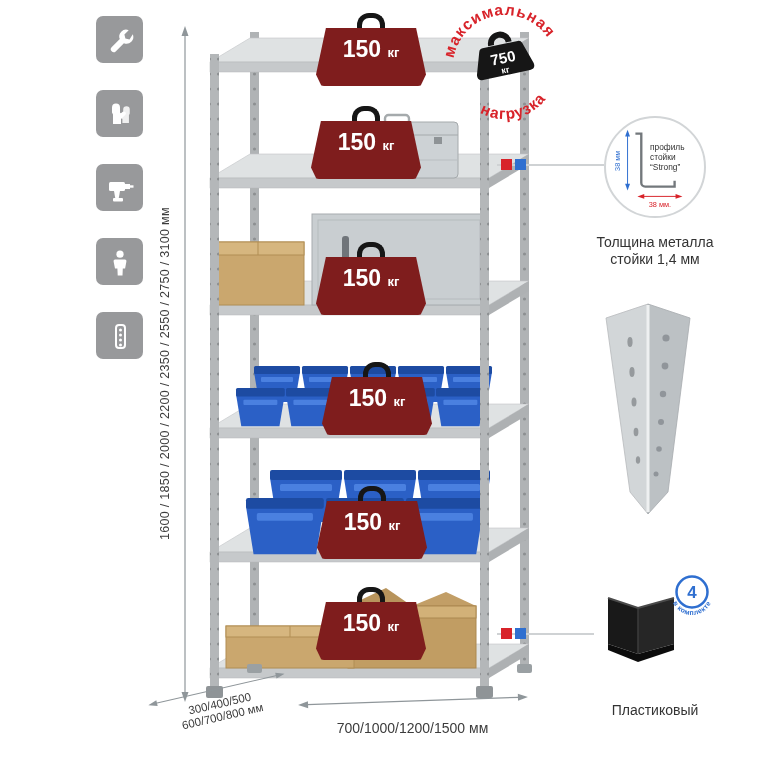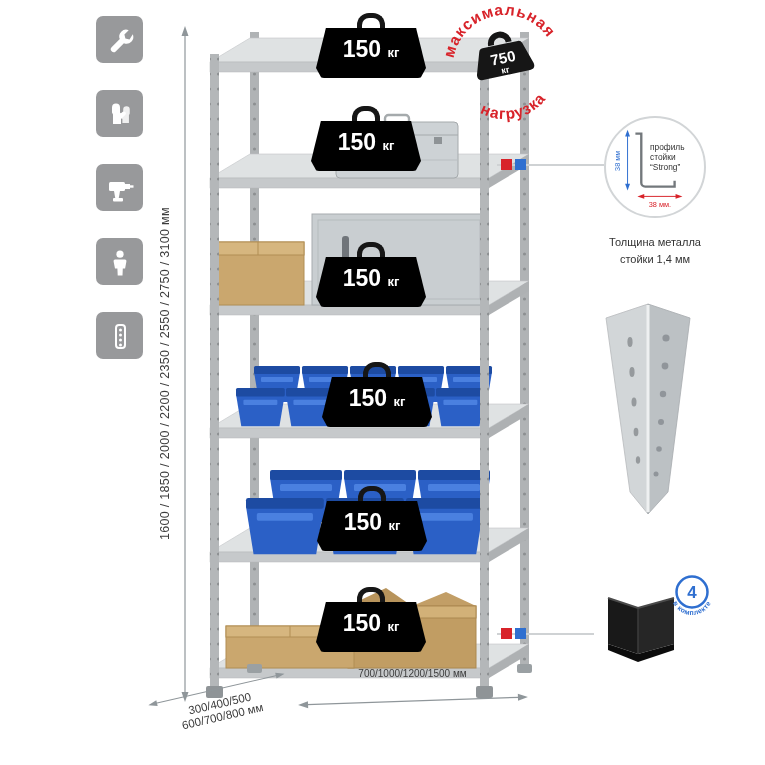--- a/index.html
+++ b/index.html
@@ -7,36 +7,36 @@
           font-family:"Liberation Sans",sans-serif;color:#333}
 
   
   .sq{position:absolute;left:96px;width:47px;height:47px;background:#98999b;border-radius:7px;
       display:flex;align-items:center;justify-content:center}
 
   
   .weight{position:absolute;width:110px;text-align:center;z-index:6}
   .knob{display:block;margin:0 auto -1px auto;width:18px;height:11px;border:5px solid #161616;
         border-bottom:none;border-radius:12px 12px 0 0}
-  .wbody{display:block;height:50px;background:#000000;color:#fff;font-weight:bold;font-size:23px;
+  .wbody{display:block;height:58px;background:#7f1d1d;color:#fff;font-weight:bold;font-size:23px;
          line-height:42px;border-radius:8px;
          clip-path:polygon(9% 0,91% 0,100% 80%,95% 100%,5% 100%,0 80%)}
   .wunit{font-size:13px;font-weight:bold}
 
   
   .height-label{position:absolute;left:158px;top:540px;transform:rotate(-90deg);transform-origin:0 0;
                 white-space:nowrap;font-size:12.5px;color:#3c3c3c;letter-spacing:.3px}
   .depth-label{position:absolute;left:146px;top:700px;width:142px;text-align:center;font-size:11.5px;
                line-height:13.5px;color:#3c3c3c;transform:rotate(-13deg);transform-origin:0 0}
-  .width-label{position:absolute;left:310px;top:668px;width:205px;text-align:center;font-size:10px;color:#3c3c3c}
+  .width-label{position:absolute;left:310px;top:720px;width:205px;text-align:center;font-size:14px;color:#3c3c3c}
 
   
   .circle-detail{position:absolute;left:604px;top:116px;width:102px;height:102px;background:#fff;
                  border:2px solid #d2d5d7;border-radius:50%;box-sizing:border-box;z-index:5}
-  .cap{position:absolute;width:160px;text-align:center;font-size:11px;line-height:16.5px;color:#333}
+  .cap{position:absolute;width:160px;text-align:center;font-size:14px;line-height:16.5px;color:#333}
 
   .connector{position:absolute;height:2px;background:#cfd2d4;z-index:4}
   .mark{position:absolute;width:11px;height:11px;z-index:5}
   .mark.red{background:#d8232a}
   .mark.blue{background:#2f6fd0}
 
   .stamp{position:absolute;left:438px;top:0;z-index:7;transform:rotate(-12deg)}
 </style>
 </head>
 <body>
@@ -316,20 +316,21 @@
         <path id="b4arc" d="M 7 28 A 21 21 0 0 0 49 28"></path>
       </defs>
     <circle cx="28" cy="26" r="15.5" fill="#fff" stroke="#2f6fd0" stroke-width="2.5"></circle>
     <text x="28" y="32" font-size="17" font-weight="bold" fill="#2f6fd0" text-anchor="middle">4</text>
     <text font-size="7" font-weight="bold" fill="#2f6fd0" letter-spacing="0.5">
       <textPath href="#b4arc" startOffset="50%" text-anchor="middle">в комплекте</textPath>
     </text>
   </svg>
 
   <div class="cap" style="left:575px;top:702px">
+    <div>Пластиковый</div>
   </div>
 
   <div class="depth-label">
     <svg width="140" height="9" viewBox="0 0 140 9">
       <line x1="8" y1="4.5" x2="132" y2="4.5" stroke="#8f969a" stroke-width="1.1"></line>
       <polygon points="0,4.5 9,1.5 9,7.5" fill="#8f969a"></polygon>
       <polygon points="140,4.5 131,1.5 131,7.5" fill="#8f969a"></polygon>
     </svg>
     <div>300/400/500</div>
     <div>600/700/800 мм</div>

